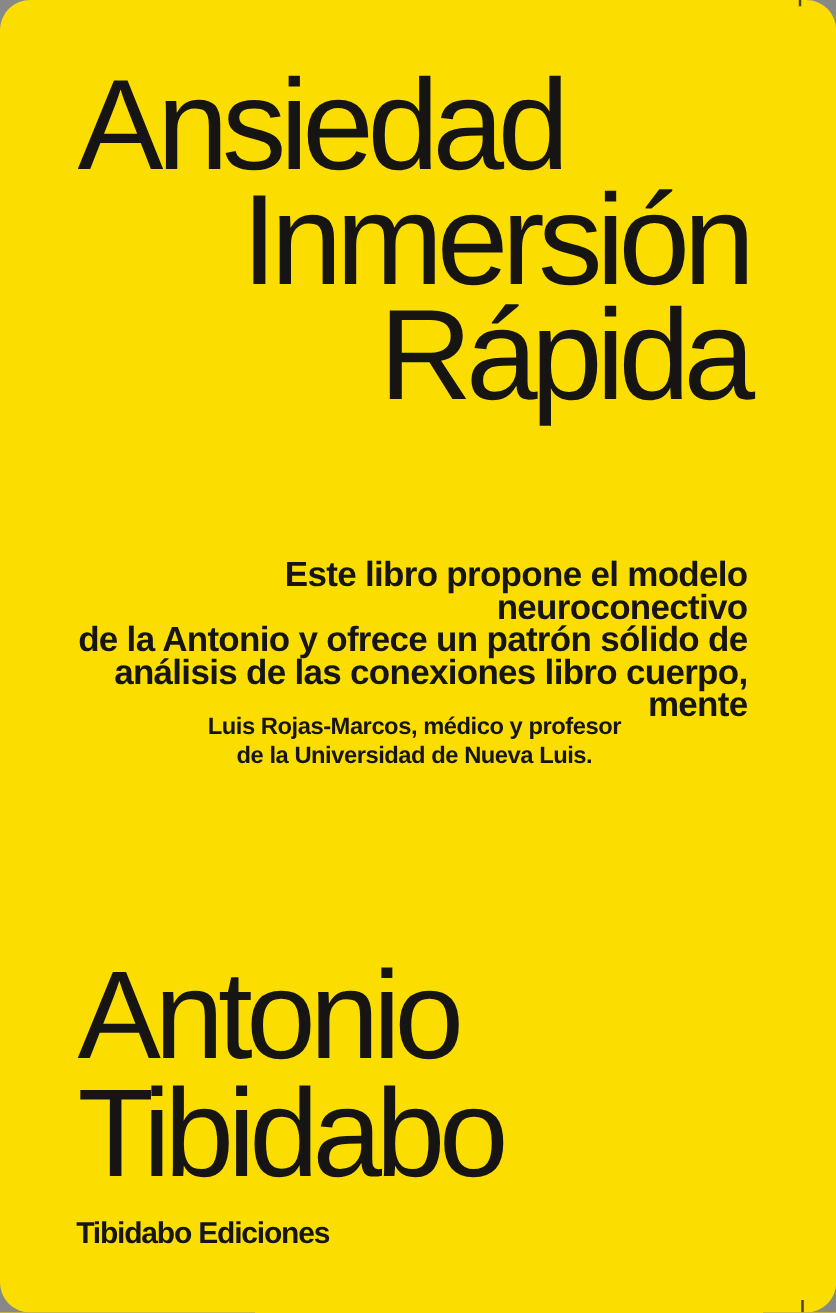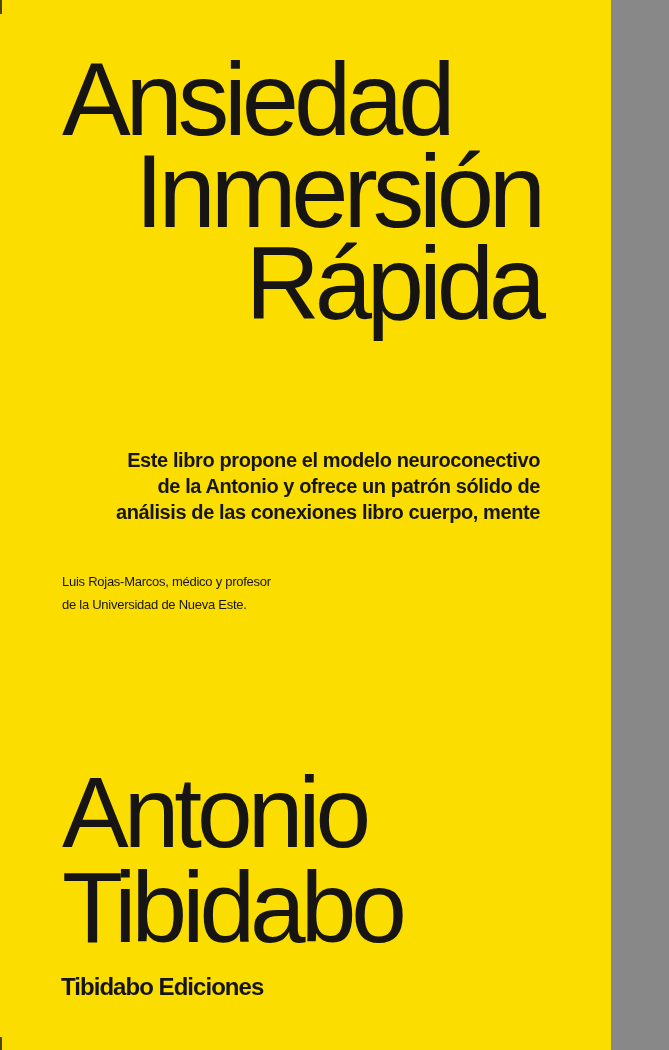--- a/index.html
+++ b/index.html
@@ -7,25 +7,26 @@
     --ink: #161514;
   }
   * { margin: 0; padding: 0; box-sizing: border-box; }
   html, body { width: 669px; height: 1050px; }
   body {
     font-family: "Liberation Sans", "DejaVu Sans", sans-serif;
     background: #888;
   }
   .cover {
     position: relative;
-    width: 611px;
+    width: 669px;
     height: 1050px;
     background: var(--bg);
     color: var(--ink);
     overflow: hidden;
+    border-radius: 24px;
   }
 
   
   .title-block {
     position: absolute;
     top: 54px;
     left: 62px;
     right: 70px;
     font-size: 103px;
     line-height: 92px;
@@ -35,36 +36,36 @@
   .title-line-left  { text-align: left; }
   .title-line-right { text-align: right; }
 
   
   .blurb {
     position: absolute;
     top: 447px;
     left: 62px;
     right: 71px;
     text-align: right;
-    font-size: 20px;
+    font-size: 28px;
     line-height: 26px;
     font-weight: 700;
     letter-spacing: -0.02em;
   }
 
   
   .attribution {
     position: absolute;
     top: 570px;
     left: 62px;
     right: 68px;
-    text-align: left;
-    font-size: 13px;
+    text-align: center;
+    font-size: 19px;
     line-height: 23px;
-    font-weight: 400;
+    font-weight: 700;
     letter-spacing: -0.02em;
   }
 
   
   .author-block {
     position: absolute;
     top: 765px;
     left: 62px;
     right: 70px;
     font-size: 100px;
@@ -108,21 +109,21 @@
   </div>
 
   <div class="blurb">
     <div>Este libro propone el modelo neuroconectivo</div>
     <div>de la Antonio y ofrece un patrón sólido de</div>
     <div>análisis de las conexiones libro cuerpo, mente</div>
   </div>
 
   <div class="attribution">
     <div>Luis Rojas-Marcos, médico y profesor</div>
-    <div>de la Universidad de Nueva Este.</div>
+    <div>de la Universidad de Nueva Luis.</div>
   </div>
 
   <div class="author-block">
     <div>Antonio</div>
     <div>Tibidabo</div>
   </div>
 
   <div class="publisher">Tibidabo Ediciones</div>
 
   <div class="crop-mark tl"></div>

